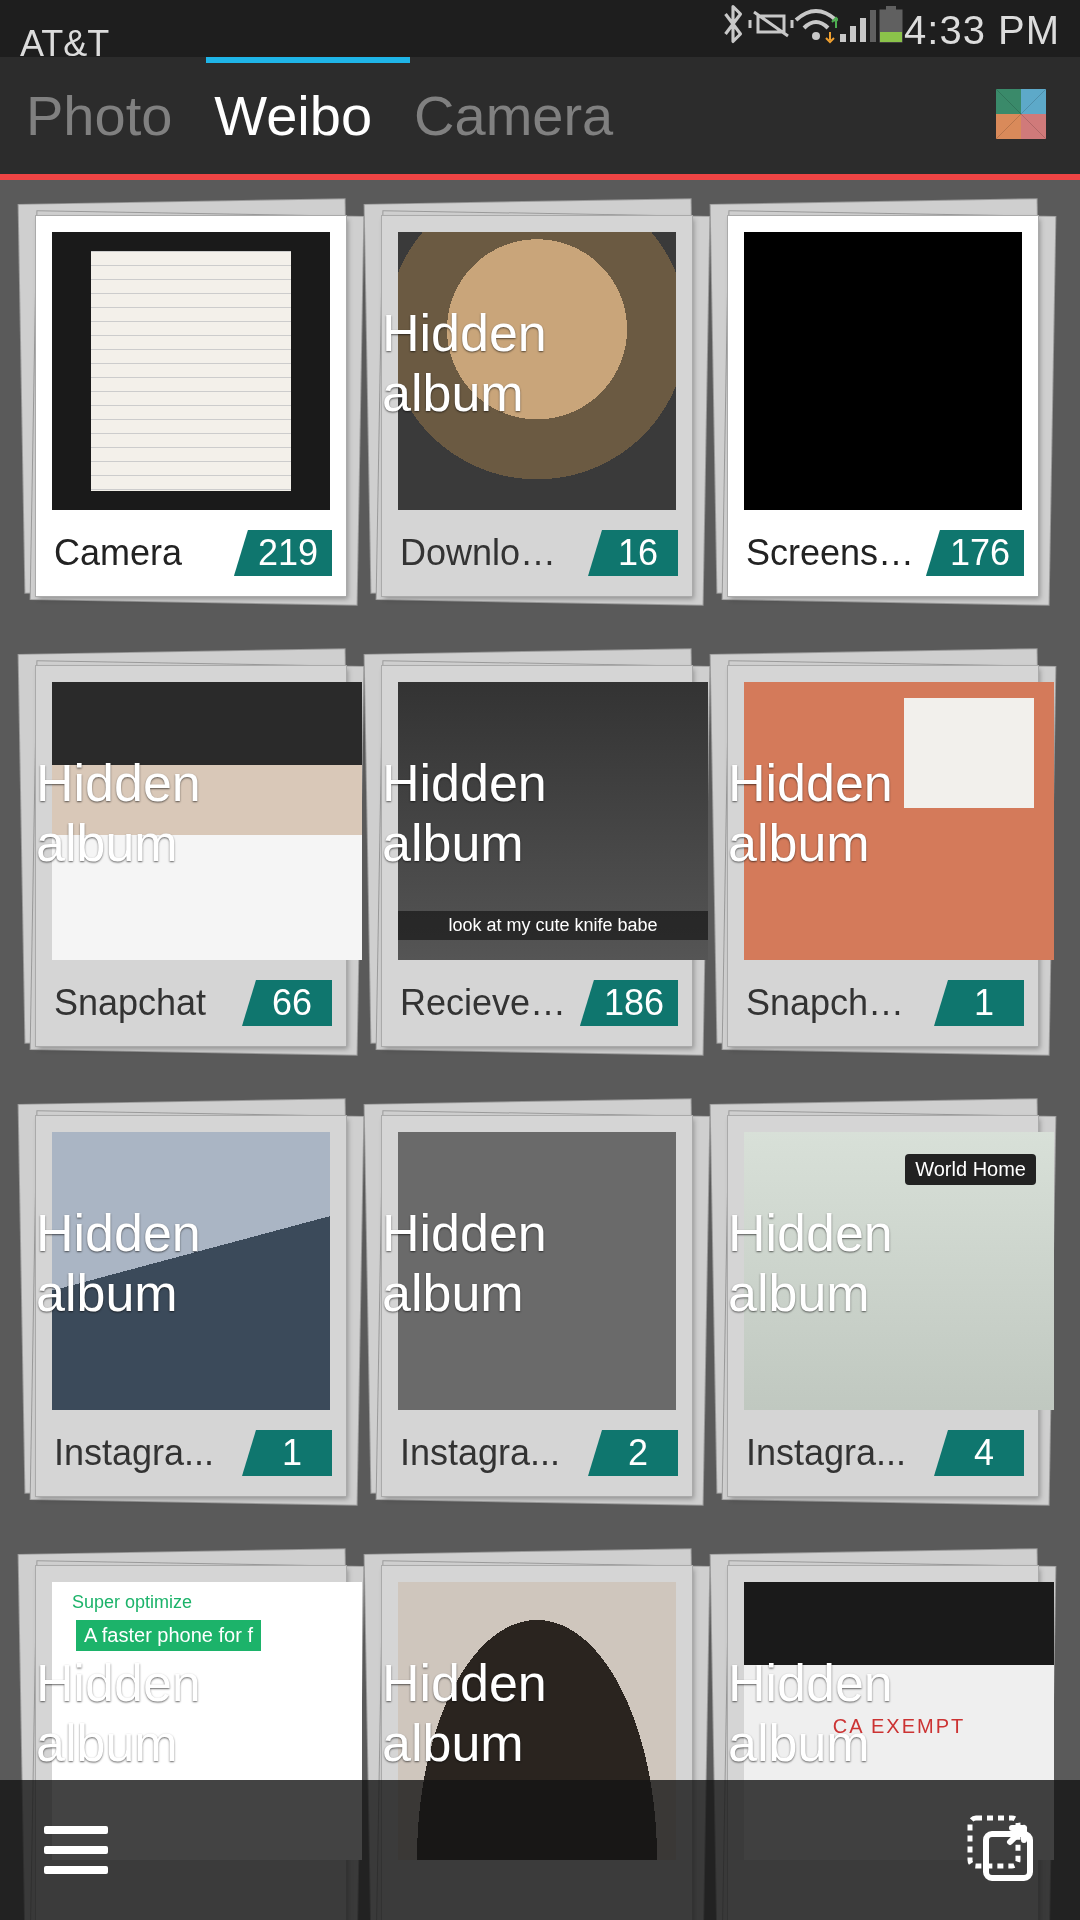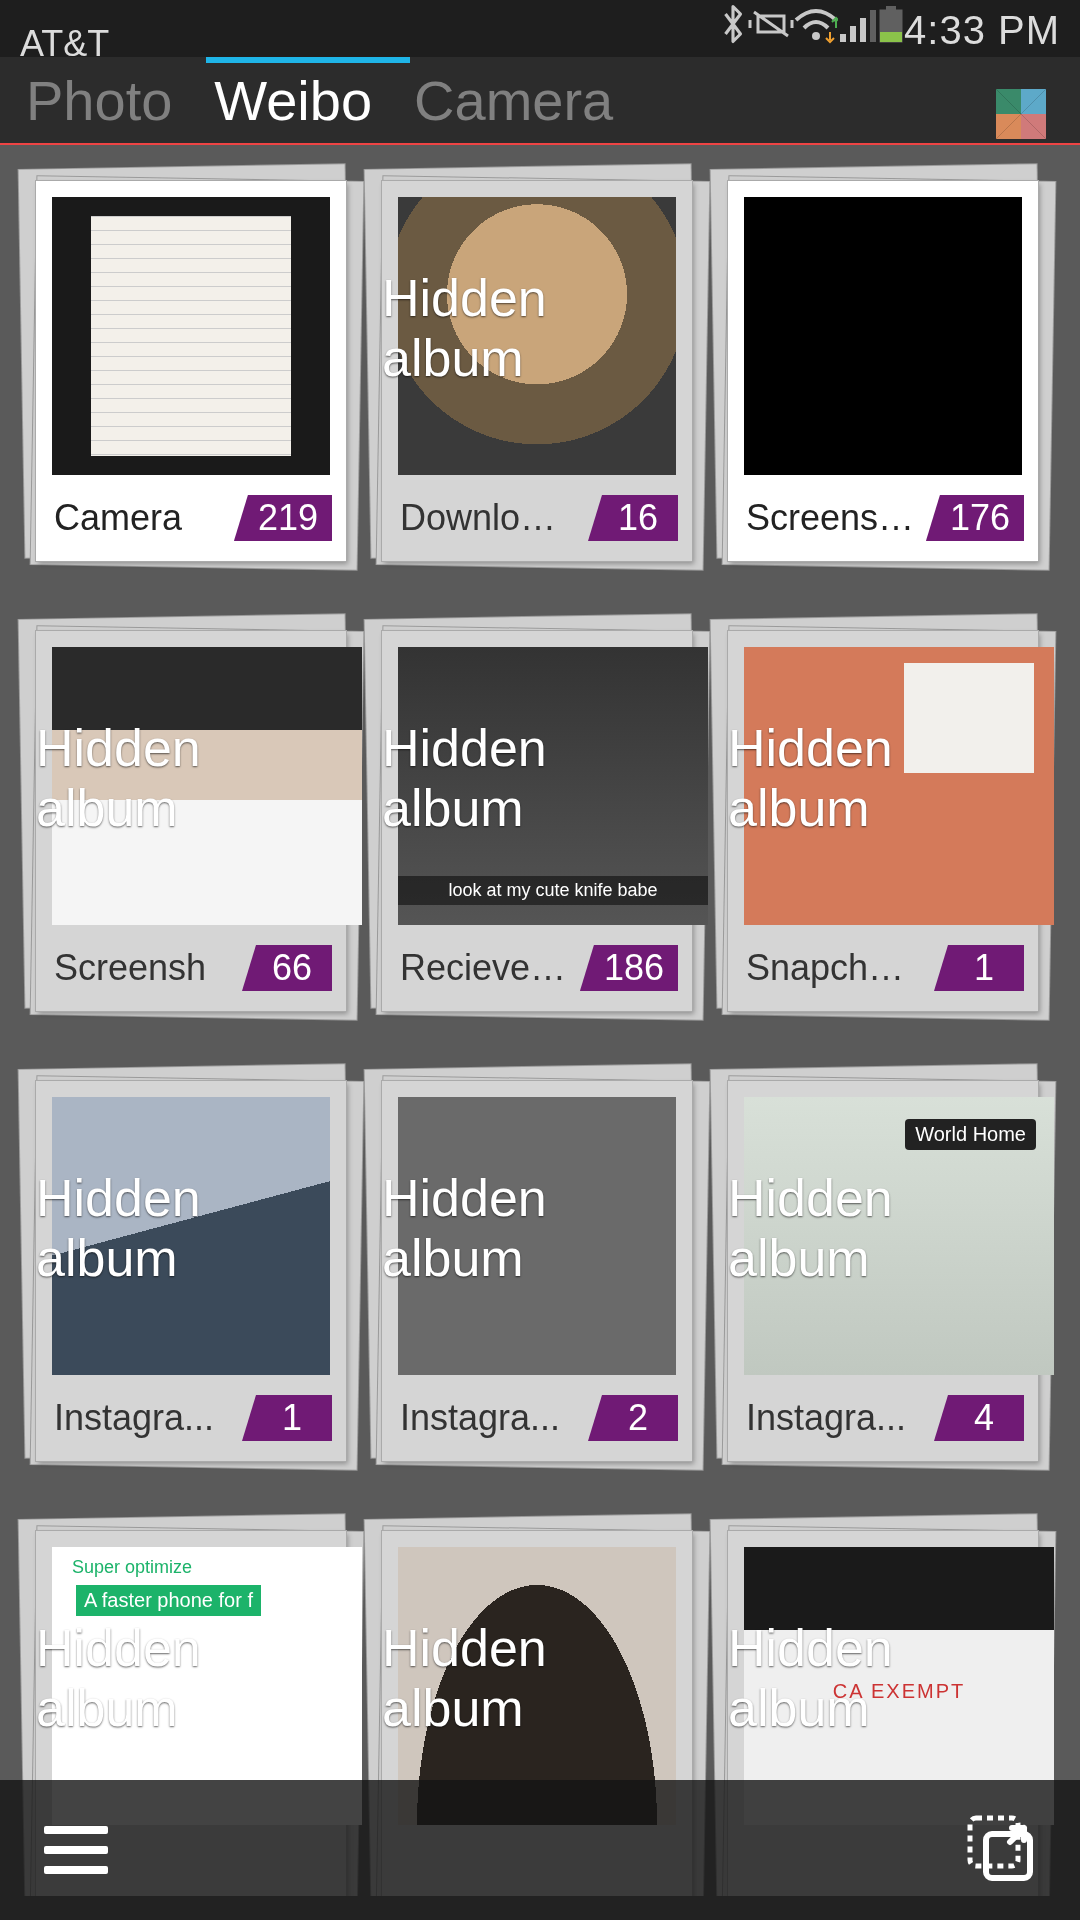--- a/index.html
+++ b/index.html
@@ -1,21 +1,21 @@
 <!DOCTYPE html>
 <html><head>
 <meta charset="utf-8">
 <style>
   * { box-sizing: border-box; margin: 0; padding: 0; }
   html, body { width: 1080px; height: 1920px; overflow: hidden; font-family: -apple-system, Helvetica, Arial, sans-serif; background: #5a5a5a; }
   .status-bar { height: 57px; background: #1e1e1e; color: #dcdcdc; display: flex; align-items: center; justify-content: space-between; padding: 0 20px; font-size: 36px; }
   .status-left { font-weight: 400; margin-top: 31px; }
   .status-right { display: flex; align-items: flex-end; }
   .clock { font-size: 40px; letter-spacing: 1px; }
-  .tab-bar { height: 88px; background: #2c2c2c; display: flex; align-items: center; padding: 0 26px; position: relative; gap: 42px; border-bottom: 2px solid #ef4444; }
+  .tab-bar { height: 123px; background: #2c2c2c; display: flex; align-items: center; padding: 0 26px; position: relative; gap: 42px; border-bottom: 6px solid #ef4444; }
   .tab { font-size: 56px; color: #808080; font-weight: 300; }
   .tab.active { color: #ffffff; font-weight: 400; }
   .tab-indicator { position: absolute; top: 0; left: 206px; width: 204px; height: 6px; background: #1fb5e8; }
   .app-logo { position: absolute; right: 34px; top: 32px; width: 50px; height: 50px; }
   .app-logo svg { width: 100%; height: 100%; display:block;}
   .grid { padding: 36px 36px 0 36px; display: grid; grid-template-columns: repeat(3, 1fr); gap: 70px 30px; height: calc(1920px - 57px - 112px); overflow: hidden; background: linear-gradient(#5a5a5a,#5a5a5a); }
   .card { position: relative; width: 310px; height: 380px; }
   .stack-shadow { position: absolute; inset: -8px -8px 0 -8px; }
   .stack-shadow::before, .stack-shadow::after { content:""; position:absolute; inset:0; background:#cfcfcf; box-shadow: 0 0 0 1px #9a9a9a; }
   .stack-shadow::before { transform: translate(-6px,-6px) rotate(-1deg); }
@@ -40,21 +40,21 @@
   .thumb.opt { background:#fff; position:relative; }
   .thumb.opt::before { content:"A faster phone for f"; position:absolute; top:38px; left:24px; background:#1cb36a; color:#fff; font-size:20px; padding:4px 8px;}
   .thumb.opt::after { content:"Super optimize"; position:absolute; top:10px; left:20px; color:#1cb36a; font-size:18px;}
   .thumb.hair { background: radial-gradient(ellipse at 50% 100%, #2a241f 0 120px, #cfc6bd 120px); }
   .thumb.plate { background: linear-gradient(#1a1a1a 0 30%, #efefef 30% 100%); position:relative;}
   .thumb.plate::after { content:"CA EXEMPT"; position:absolute; top:48%; left:0; right:0; text-align:center; color:#c33; font-size:20px; letter-spacing:2px;}
   .overlay-label { position:absolute; top:0; left:0; right:0; bottom:86px; display:flex; align-items:center; justify-content:center; color:#fff; font-size:52px; font-weight:300; text-shadow:0 1px 2px rgba(0,0,0,0.6); pointer-events:none; }
   .footer { position:absolute; bottom:0; left:0; right:0; height:86px; display:flex; align-items:center; justify-content:space-between; padding: 0 14px 0 18px; }
   .album-name { font-size:36px; color:#222; white-space:nowrap; overflow:hidden; text-overflow:ellipsis; max-width: 170px; font-weight:300;}
   .polaroid.dim .album-name { color:#333; }
-  .count-badge { min-width:90px; height:46px; background:#701a75; color:#fff; font-size:36px; display:flex; align-items:center; justify-content:center; padding: 0 14px 0 24px; position:relative; }
+  .count-badge { min-width:90px; height:46px; background:#0f766e; color:#fff; font-size:36px; display:flex; align-items:center; justify-content:center; padding: 0 14px 0 24px; position:relative; }
   .count-badge::before { content:""; position:absolute; left:-14px; top:0; border-top:46px solid transparent; border-right:14px solid #1cb36a; width:0; height:0; transform: scaleY(-1);}
   .count-badge { clip-path: polygon(14px 0, 100% 0, 100% 100%, 0 100%); }
   .count-badge::before { display:none;}
   .bottom-bar { position:absolute; bottom:0; left:0; right:0; height:140px; background:rgba(20,20,20,0.8); display:flex; align-items:center; justify-content:space-between; padding: 0 44px; }
   .hamburger { width:64px; height:48px; display:flex; flex-direction:column; justify-content:space-between; }
   .hamburger span { height:8px; background:#fff; border-radius:2px;}
   .resize-icon svg { width:72px; height:72px; }
 </style>
 </head>
 <body>
@@ -148,21 +148,21 @@
         <div class="count-badge">176</div>
       </div>
     </div>
     </div>
     <div class="card">
     <div class="stack-shadow"></div>
     <div class="polaroid dim">
       <div class="thumb person"></div>
       <div class="overlay-label">Hidden album</div>
       <div class="footer">
-        <div class="album-name">Screensh</div>
+        <div class="album-name">Snapchat</div>
         <div class="count-badge">66</div>
       </div>
     </div>
     </div>
     <div class="card">
     <div class="stack-shadow"></div>
     <div class="polaroid dim">
       <div class="thumb knife"></div>
       <div class="overlay-label">Hidden album</div>
       <div class="footer">

